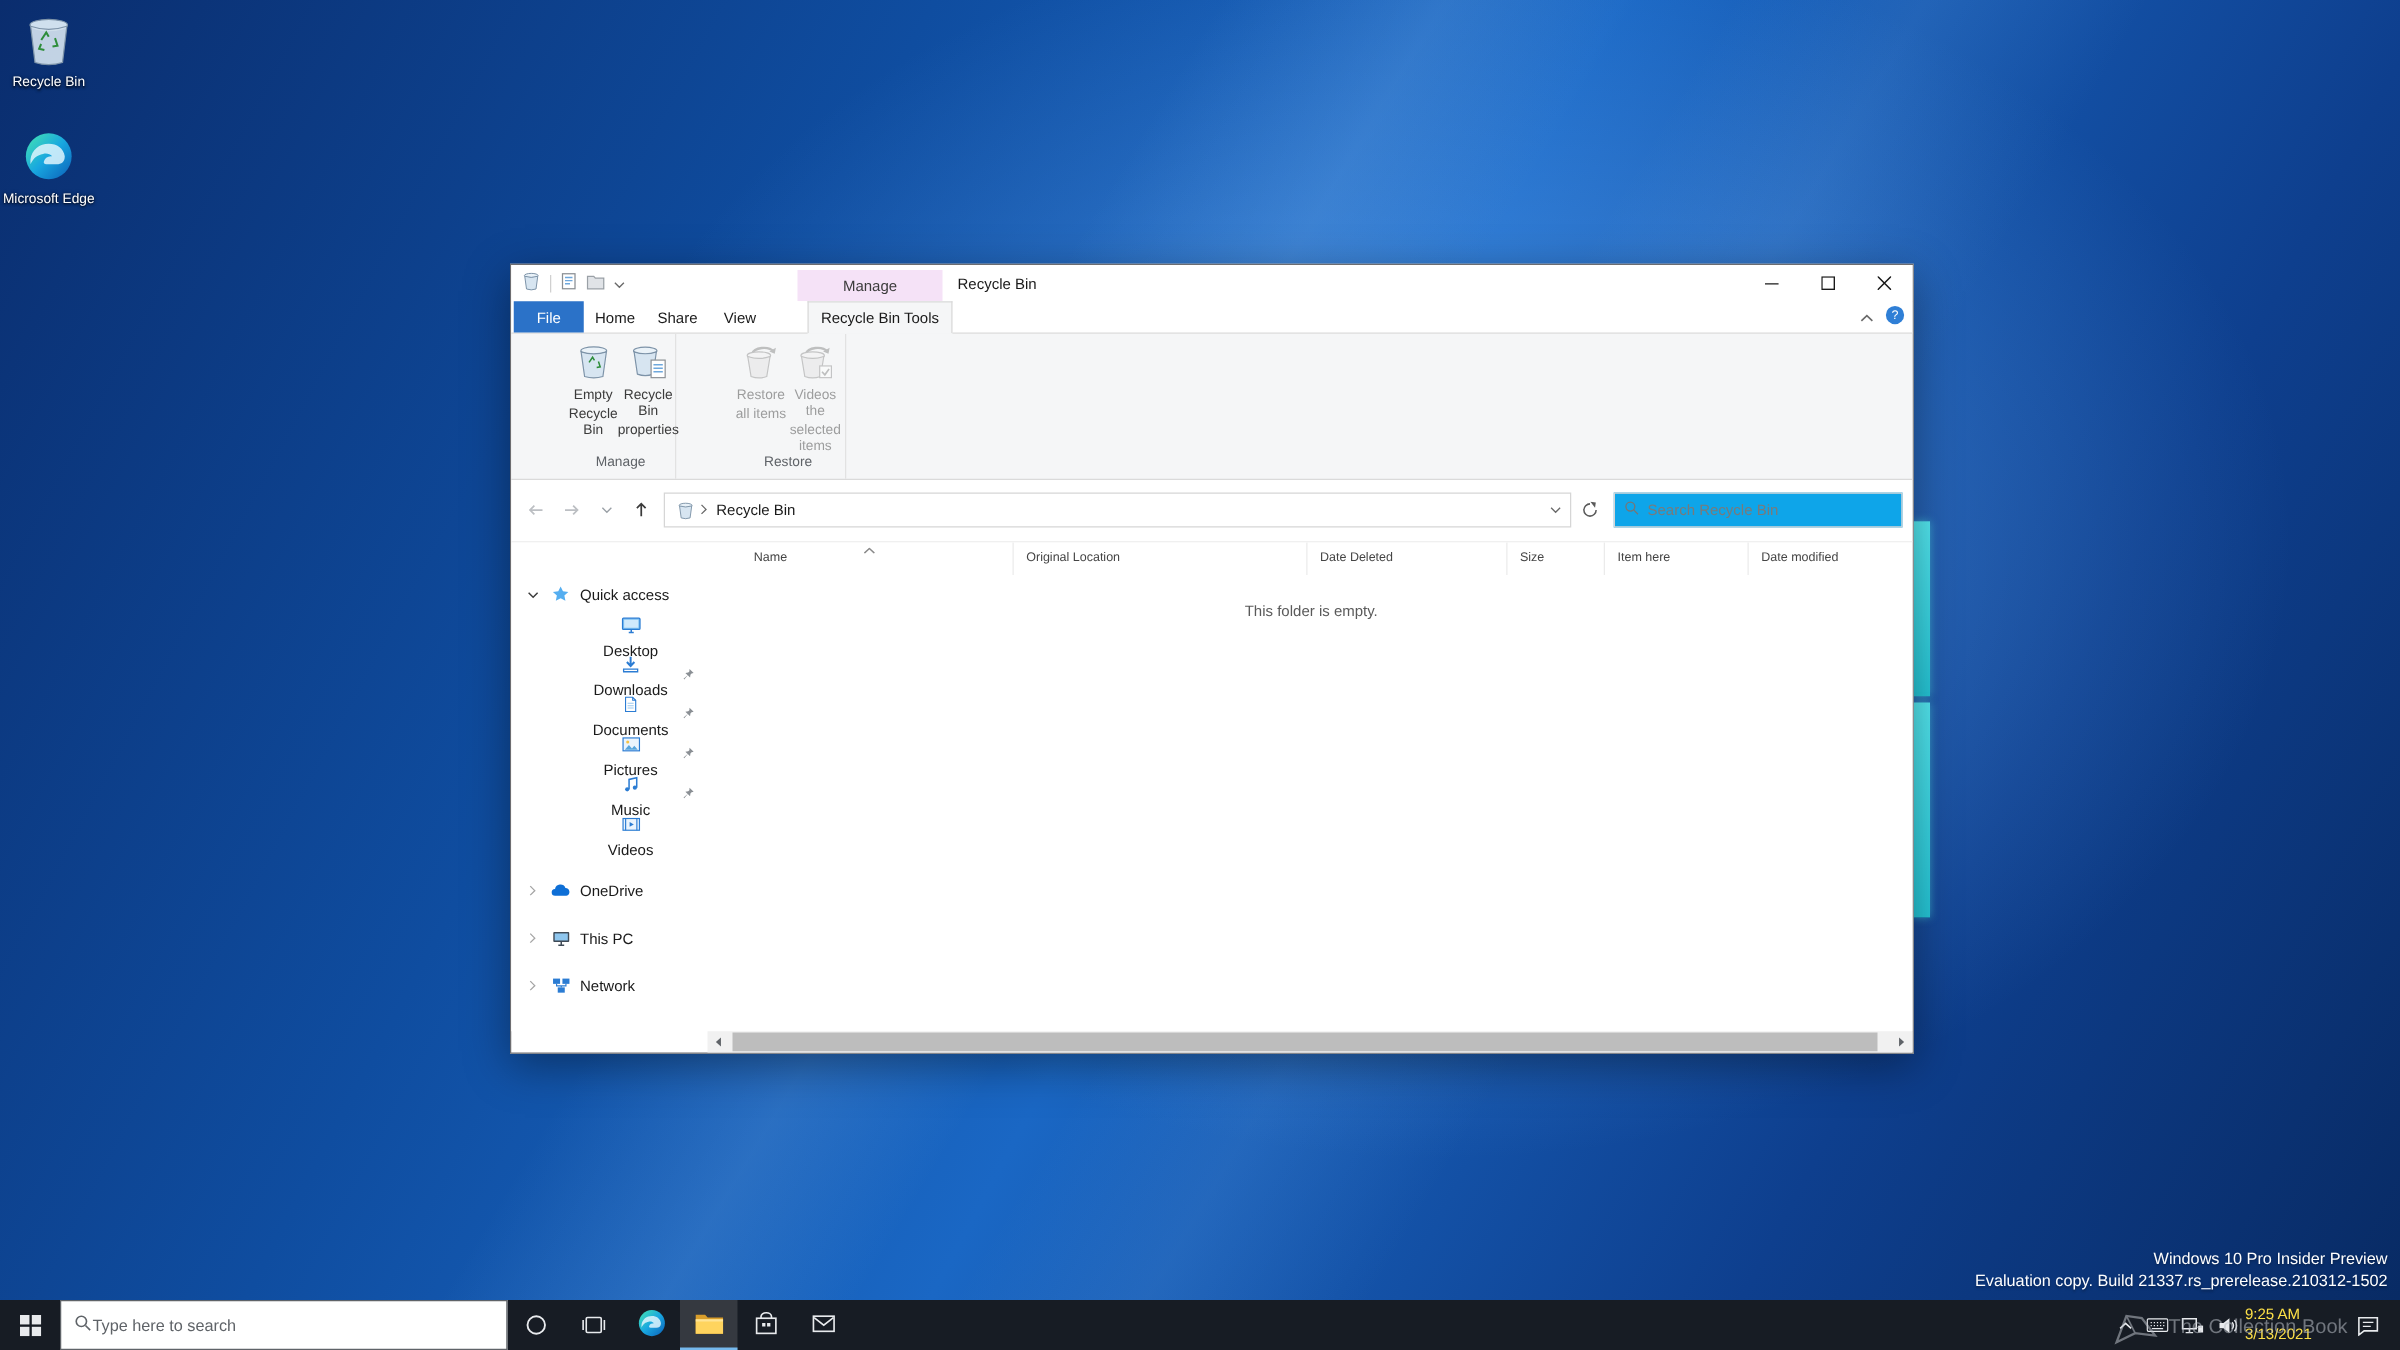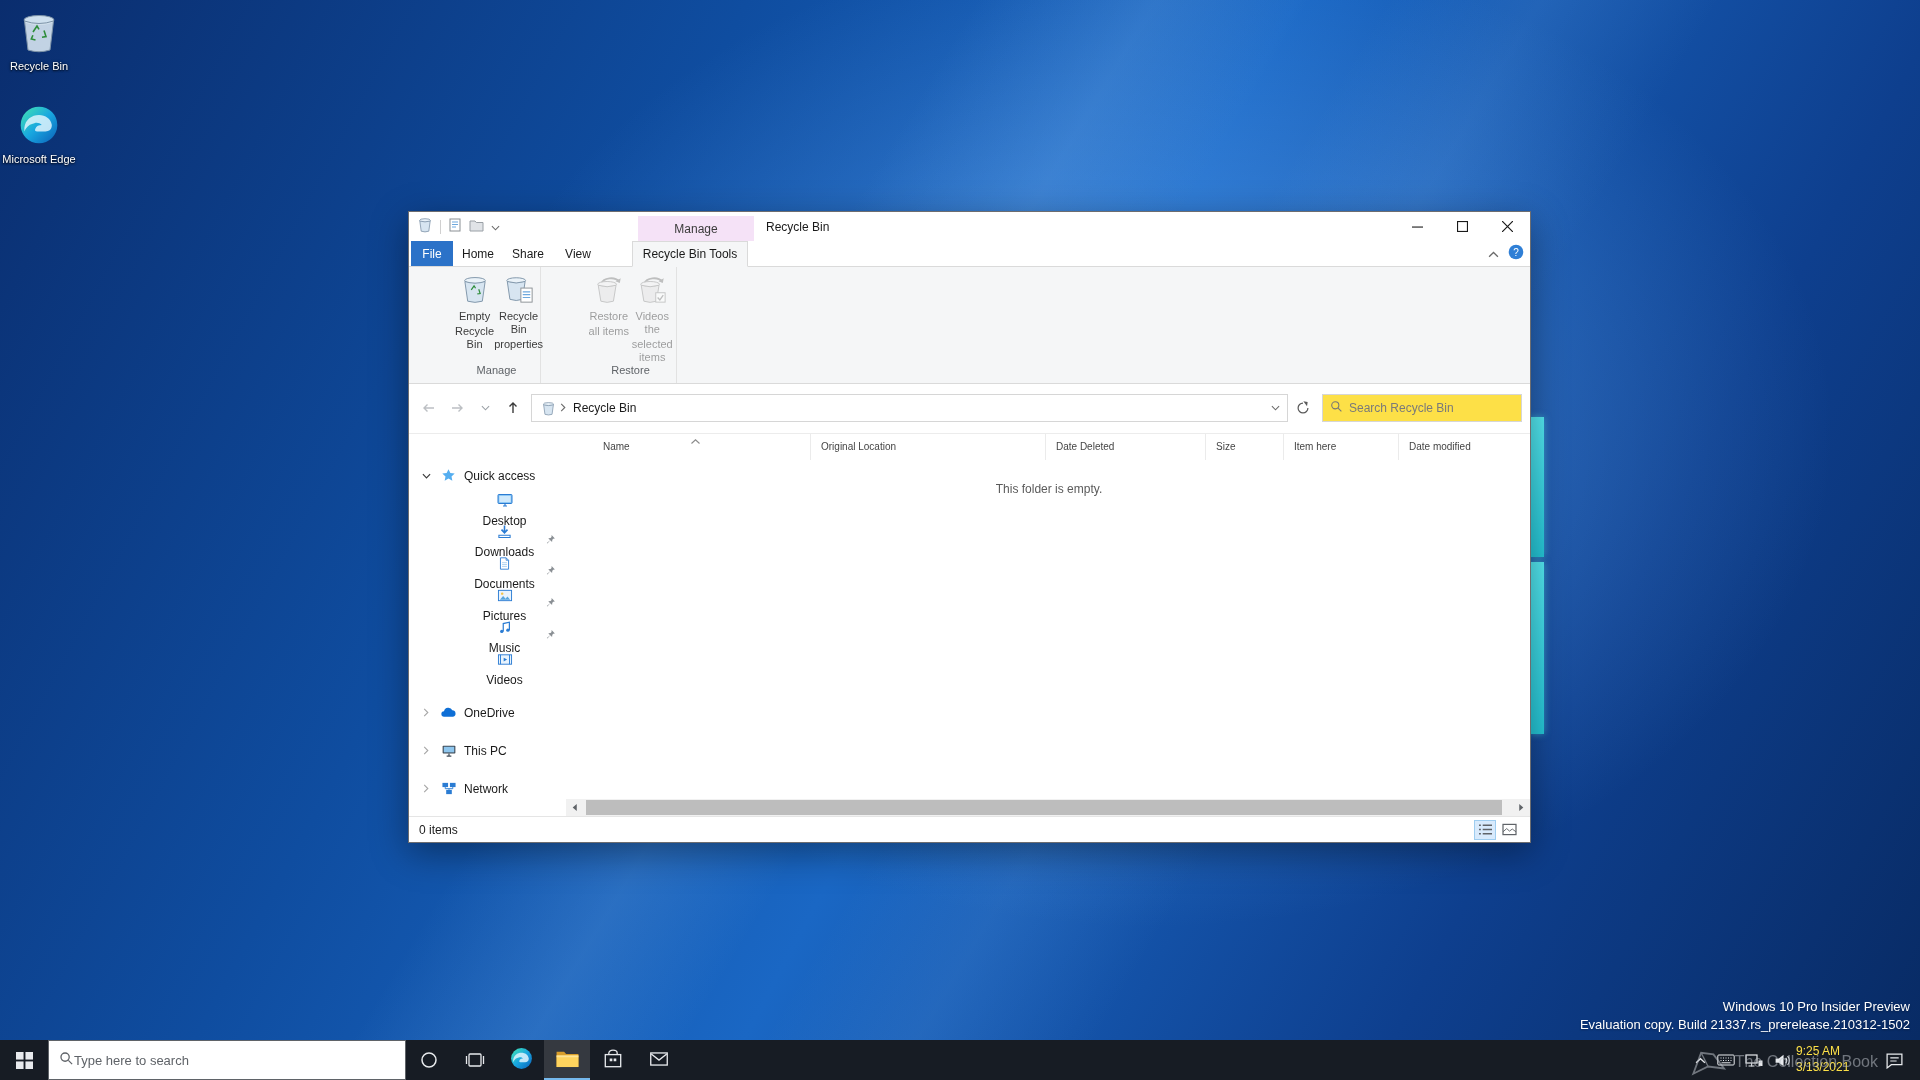--- a/index.html
+++ b/index.html
@@ -30,40 +30,40 @@
 .titlebar{flex:0 0 29px;position:relative;background:#fff;}
 .qat{position:absolute;left:8px;top:0;height:29px;display:flex;align-items:center;gap:7px;}
 .qat .sep{width:1px;height:14px;background:#d0d0d0;}
 .ctx-group{position:absolute;left:229px;top:4px;width:116px;height:25px;background:#f5e2f7;display:flex;align-items:center;justify-content:center;font-size:12px;color:#3b3b3b;}
 .win-title{position:absolute;left:357px;top:0;height:29px;display:flex;align-items:center;}
 .win-controls{position:absolute;right:0;top:0;height:29px;display:flex;}
 .win-ctl{width:45px;display:flex;align-items:center;justify-content:center;}
 
 .tabrow{flex:0 0 26px;background:#fff;display:flex;align-items:stretch;position:relative;border-bottom:1px solid #dadada;padding-left:2px;}
 .tab{display:flex;align-items:center;justify-content:center;font-size:12px;color:#1a1a1a;}
-.tab.file{width:42px;background:#2b72c8;color:#fff;}
+.tab.file{width:56px;background:#2b72c8;color:#fff;}
 .tab.plain{width:50px;}
 .tab.active{width:116px;margin-left:29px;background:#f5f6f7;border:1px solid #dadada;border-bottom:1px solid #f5f6f7;margin-bottom:-1px;z-index:2;}
 .tabrow-right{position:absolute;right:6px;top:0;height:25px;display:flex;align-items:center;gap:9px;}
 
 .ribbon{flex:0 0 91px;background:#f5f6f7;border-bottom:1px solid #dadada;display:flex;}
 .rgroup{display:flex;flex-direction:column;border-right:1px solid #e2e2e2;padding-left:44px;}
 .rgroup .btns{flex:1;display:flex;align-items:flex-start;padding:4px 2px 0 2px;}
 .rgroup .glabel{height:19px;text-align:center;font-size:11px;color:#5f6368;}
 .rbtn{width:62px;display:flex;flex-direction:column;align-items:center;padding-top:2px;gap:2px;}
 .rbtn .t{font-size:11px;line-height:1.18;text-align:center;color:#3b3b3b;}
 .rbtn.disabled{opacity:.48;filter:grayscale(1);}
 
 .navbar{flex:0 0 50px;background:#fff;border-bottom:1px solid #ececec;display:flex;align-items:center;padding:0 8px 0 6px;}
 .nav-btn{width:28px;height:28px;display:flex;align-items:center;justify-content:center;}
 .addressbar{height:28px;border:1px solid #d6d6d6;background:#fff;display:flex;align-items:center;flex:1;margin-left:4px;padding-left:4px;}
 .addr-ico{width:24px;display:flex;justify-content:center;}
 .addr-caret{margin-left:auto;width:24px;display:flex;justify-content:center;}
 .refresh-btn{width:30px;height:28px;display:flex;align-items:center;justify-content:center;}
-.searchbox{width:200px;height:28px;border:1px solid #d6d6d6;display:flex;align-items:center;margin-left:4px;padding:0 7px;gap:6px;background:#fde047;}
+.searchbox{width:231px;height:28px;border:1px solid #d6d6d6;display:flex;align-items:center;margin-left:4px;padding:0 7px;gap:6px;background:#0ea5e9;}
 .searchbox input{border:none;outline:none;flex:1;min-width:0;font:12px "Liberation Sans",sans-serif;color:#333;background:transparent;}
 .searchbox input::placeholder{color:#7a7a7a;}
 
 .content{flex:1;min-height:0;display:flex;background:#fff;}
 .sidebar{flex:0 0 157px;padding-top:26px;overflow:hidden;}
 .side-row{height:32px;display:flex;align-items:center;padding-left:10px;gap:6px;}
 .side-row .chev{width:14px;display:flex;justify-content:center;}
 .side-row .sic{width:19px;display:flex;justify-content:center;}
 .side-row.child{padding-left:34px;flex-direction:column;}
 .side-row .pin{margin-left:auto;margin-right:10px;display:flex;}
@@ -486,36 +486,20 @@
         </svg>
       </span>
     <div class="hs-thumb"></div>
     <span class="hs-arrow hs-right">
         <svg width="7" height="9" viewBox="0 0 6 8">
           <path d="M1 .8L4.6 4 1 7.2z" fill="#5f6368"></path>
         </svg>
       </span>
   </div>
 
-  <div class="statusbar">
-    <span>0 items</span>
-    <div class="viewtoggles">
-      <span class="vt active">
-          <svg width="15" height="13" viewBox="0 0 16 14">
-            <path d="M1 2.5h2M1 7h2M1 11.5h2M5 2.5h10M5 7h10M5 11.5h10" stroke="#5f6368" stroke-width="1.6"></path>
-          </svg>
-        </span>
-      <span class="vt">
-          <svg width="15" height="13" viewBox="0 0 16 14">
-            <rect x="1" y="1.5" width="14" height="11" fill="none" stroke="#5f6368" stroke-width="1.3"></rect>
-            <path d="M1 9.5l4-3.5 3 2.7 3-2.2 4 3" fill="none" stroke="#5f6368"></path>
-          </svg>
-        </span>
-    </div>
-  </div>
 </div>
 
 <div class="watermark">
   <div>Windows 10 Pro Insider Preview</div>
   <div>Evaluation copy. Build 21337.rs_prerelease.210312-1502</div>
 </div>
 
 <div class="collection-wm">
   <span style="transform:rotate(-14deg);display:flex;">
     <svg width="40" height="30" viewBox="0 0 34 26">

